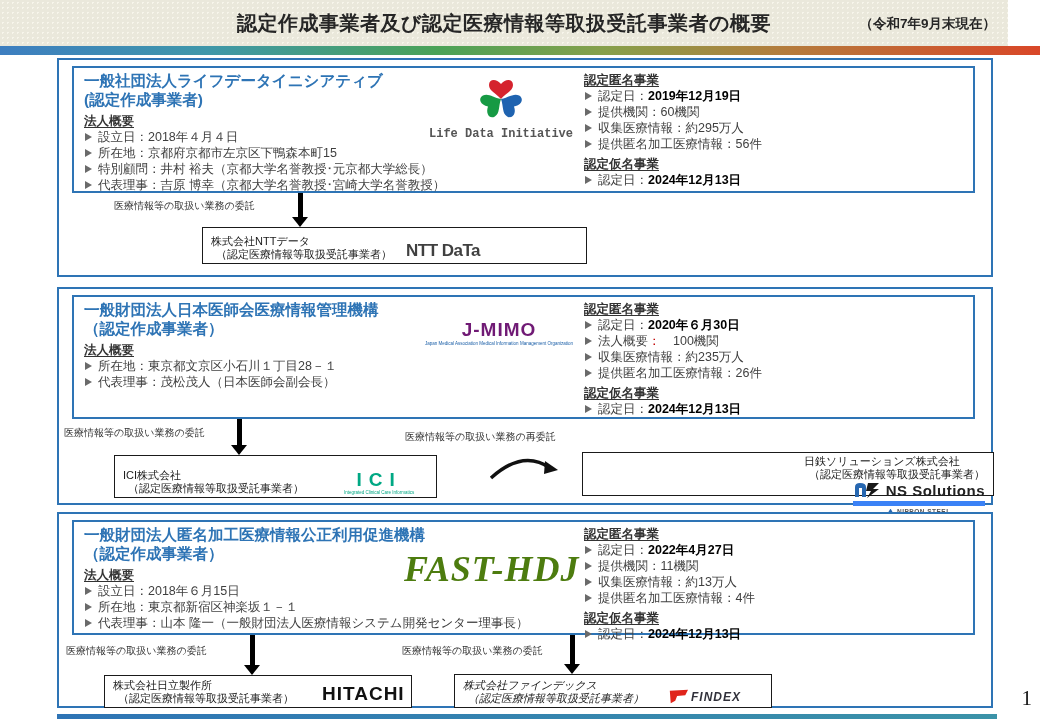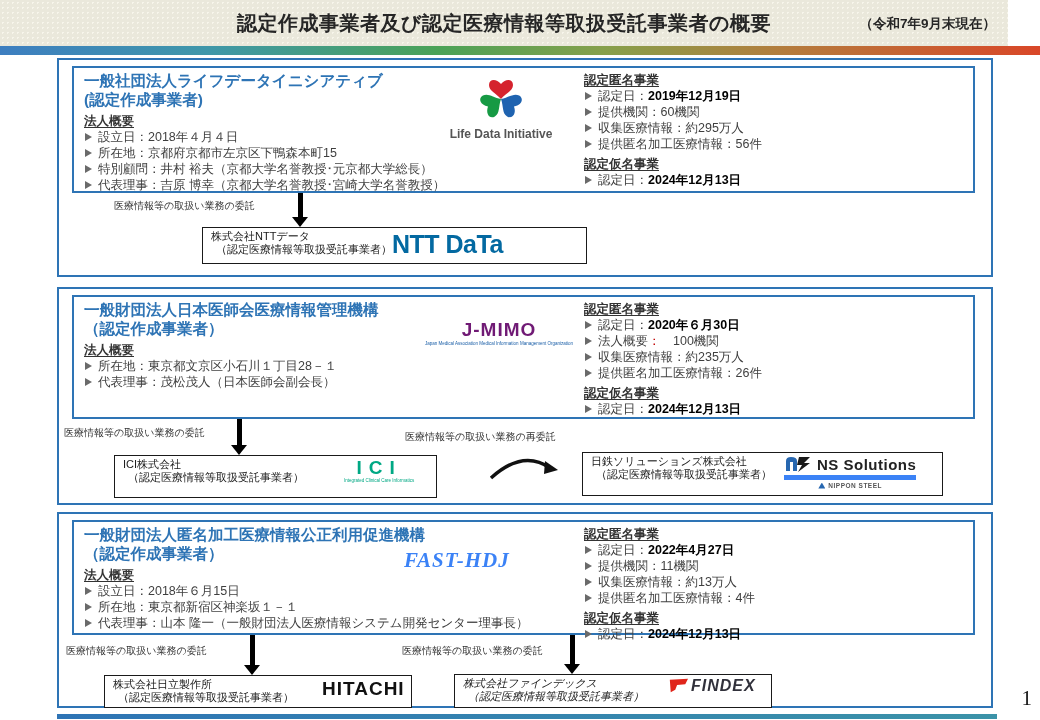--- a/index.html
+++ b/index.html
@@ -36,43 +36,43 @@
   .b-row { display:flex; align-items:flex-start; font-size:12.5px; line-height:16px; color:#3f3f3f; white-space:nowrap; }
   .tri { flex:none; width:0; height:0; border-left:7px solid #6a6a6a; border-top:4.5px solid transparent; border-bottom:4.5px solid transparent; margin:3.5px 6px 0 1px; }
   .dt { font-weight:700; color:#000; }
   .red { color:#c00000; }
   
   .dlg-label { position:absolute; font-size:10px; color:#333; white-space:nowrap; }
   .v-arrow { position:absolute; width:16px; display:flex; flex-direction:column; align-items:center; }
   .v-arrow .shaft { width:5px; background:#000; flex:1; }
   .v-arrow .head { width:0; height:0; border-left:8px solid transparent; border-right:8px solid transparent; border-top:10px solid #000; }
   .curve { position:absolute; }
-  .dbox { position:absolute; border:1.5px solid #1a1a1a; background:#fff; display:flex; align-items:flex-start; padding:2px 8px; }
+  .dbox { position:absolute; border:1.5px solid #1a1a1a; background:#fff; display:flex; align-items:flex-end; padding:2px 8px; }
   .dbox-text { font-size:11px; line-height:13px; color:#1a1a1a; white-space:nowrap; }
   .dbox-text .role { display:block; margin-left:5px; }
   
   .ldi-logo { position:absolute; left:352px; top:4px; width:150px; text-align:center; }
-  .ldi-caption { font-size:12px; font-weight:700; color:#555; margin-top:1px; }
+  .ldi-caption { font-size:12px; font-weight:700; color:#555; margin-top:1px;font-family:Liberation Mono, monospace; }
   .jmimo { position:absolute; left:340px; top:22px; width:170px; text-align:center; }
   .jmimo-text { font-size:19px; font-weight:800; color:#701a75; letter-spacing:1px; line-height:22px; }
   .jmimo-caption { font-size:4.5px; color:#1b5fa8; white-space:nowrap; }
-  .fast { position:absolute; left:330px; top:26px; font-family:"Liberation Serif","DejaVu Serif",serif; font-style:italic; font-weight:800; font-size:21px; color:#3b82f6; letter-spacing:1px; }
-  .ntt-logo { font-size:25px; font-weight:800; color:#0369a1; letter-spacing:-0.5px; }
+  .fast { position:absolute; left:330px; top:26px; font-family:"Liberation Serif","DejaVu Serif",serif; font-style:italic; font-weight:800; font-size:36px; color:#4d7c0f; letter-spacing:1px; }
+  .ntt-logo { font-size:17px; font-weight:800; color:#404040; margin-left:14px; letter-spacing:-0.5px; }
   .ici-logo { margin-left:40px; text-align:center; }
   .ici-text { font-size:19px; font-weight:800; color:#00a884; letter-spacing:7px; line-height:20px; }
   .ici-caption { font-size:4.5px; color:#00a884; white-space:nowrap; }
   .ns-logo { margin-left:12px; }
   .ns-top { display:flex; align-items:center; border-bottom:5px solid #3b82f6; padding-bottom:2px; }
   .ns-text { font-size:15px; font-weight:800; color:#222; margin-left:5px; letter-spacing:0.5px; }
   .ns-bottom { display:flex; align-items:center; justify-content:center; margin-top:2px; }
   .ns-sq { width:7px; height:6px; background:#2767b0; clip-path:polygon(0 100%,50% 0,100% 100%); margin-right:3px; }
   .ns-sub { font-size:6.5px; font-weight:700; color:#555; letter-spacing:0.5px; }
   .hit-logo { font-size:19px; font-weight:800; color:#111; letter-spacing:1px; margin-left:28px; }
   .fdx-logo { display:flex; align-items:center; margin-left:24px; }
-  .fdx-text { font-size:16px; font-weight:800; color:#31313b; letter-spacing:1px; margin-left:3px; }
+  .fdx-text { font-size:12px; font-weight:800; color:#31313b; letter-spacing:1px; margin-left:3px; }
   
   .bottom-bar { position:absolute; left:57px; top:714px; width:940px; height:5px; background:linear-gradient(90deg,#2e74b5,#3b93a8); }
   .pagenum { position:absolute; right:8px; top:686px; font-family:"Liberation Serif","DejaVu Serif",serif; font-size:21px; color:#111; }
 </style>
 </head>
 <body>
 
 <div class="page">
 
   <div class="hdr">
@@ -214,21 +214,21 @@
       <div class="ici-logo">
         <div class="ici-text">ICI</div>
         <div class="ici-caption">Integrated Clinical Care Informatics</div>
       </div>
     </div>
     <div class="dlg-label" style="left:346px; top:141px;">医療情報等の取扱い業務の再委託</div>
     <svg class="curve" style="left:427px; top:164px;" width="75" height="28" viewBox="0 0 75 28">
       <path d="M5 25 Q 37 -4 64 15" stroke="#111" stroke-width="3.5" fill="none"></path>
       <polygon points="59,8 72,17 58,21" fill="#111"></polygon>
     </svg>
-    <div class="dbox" style="left:523px; top:163px; width:361px; height:44px;">
+    <div class="dbox" style="left:523px; top:163px; width:412px; height:44px;flex-direction:column;">
       <div class="dbox-text">
         <span>日鉄ソリューションズ株式会社</span>
         <span class="role">（認定医療情報等取扱受託事業者）</span>
       </div>
       <div class="ns-logo">
         <div class="ns-top">
           <svg width="28" height="18" viewBox="0 0 28 18">
             <path d="M2 16 L2 6 Q2 2 7 2 Q13 2 13 6 L13 16 L9 16 L9 7 L6 7 L6 16 Z" fill="#2767b0"></path>
             <path d="M15 2 L26 2 L20 8 L26 8 L14 17 L18 10 L13 10 Z" fill="#1a1a1a"></path>
           </svg>

